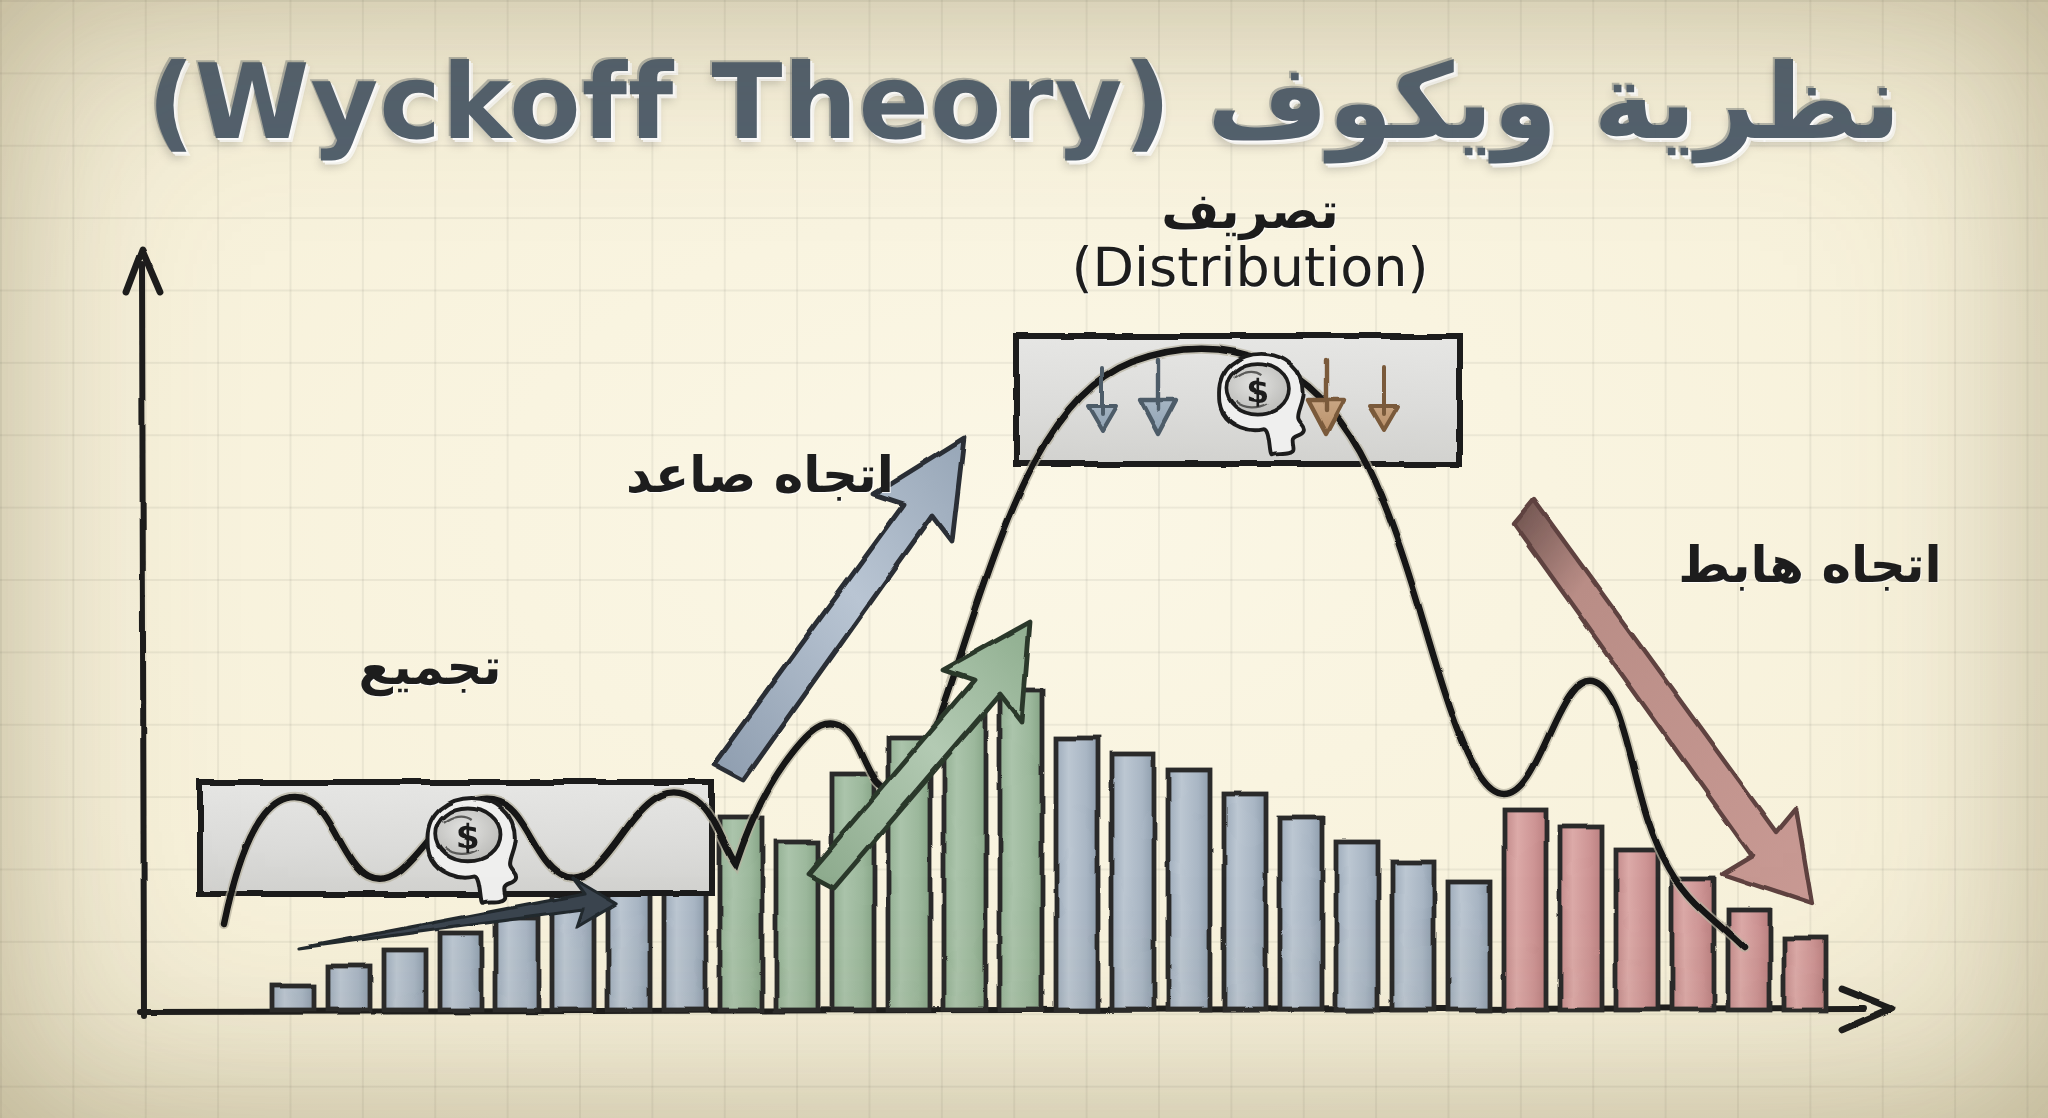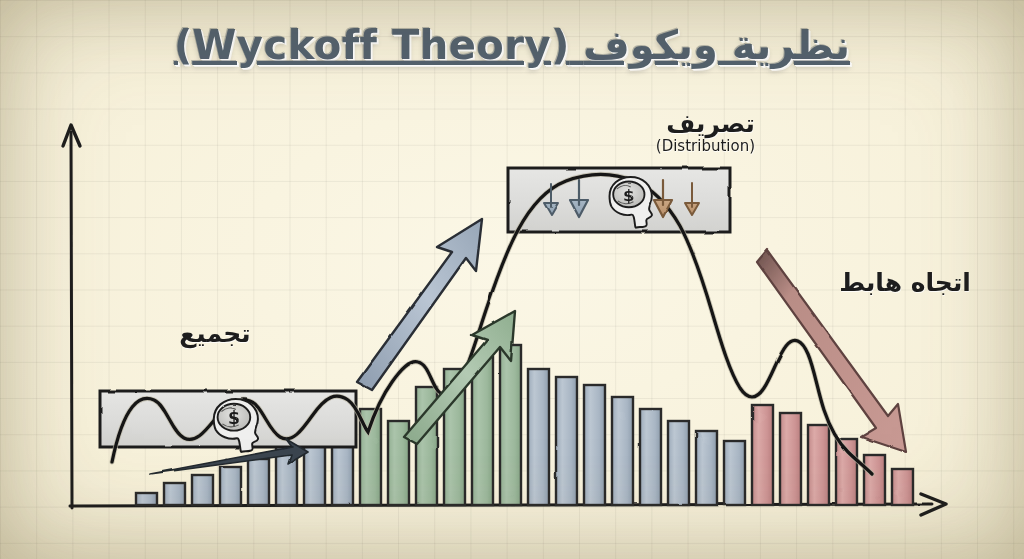--- a/index.html
+++ b/index.html
@@ -24,42 +24,41 @@
   }
   svg.board{position:absolute;left:0;top:0;width:1024px;height:559px;overflow:visible;}
 
   
   .title-wrap{
     position:absolute;left:0;top:22px;width:1024px;text-align:center;
     pointer-events:none;
   }
   .title{
     display:inline-block;
-    font-size:40px;font-weight:bold;
+    font-size:52px;font-weight:bold;
     color:#53616e;
     letter-spacing:.5px;
     text-shadow:
       1px 1px 0 #ffffff, 2px 2px 0 rgba(255,255,255,.75),
       -1px -1px 0 rgba(70,80,90,.35), 0 3px 5px rgba(60,60,60,.25);
     direction:rtl;
-    text-decoration:underline;
   }
 
   
   .lbl{
     position:absolute;text-align:center;color:#1d1d1d;
     line-height:1.12;pointer-events:none;
     text-shadow:0.5px 0.5px 0 rgba(255,255,255,.8);
   }
   .lbl .ar{display:block;font-size:25px;font-weight:bold;direction:rtl;}
-  .lbl .en{display:block;font-size:15px;font-weight:normal;}
+  .lbl .en{display:block;font-size:27px;font-weight:normal;}
 
   #label-accumulation{left:90px;top:320px;width:250px;}
   #label-markup{left:285px;top:224px;width:190px;}
-  #label-distribution{left:495px;top:110px;width:260px;text-align:right;}
+  #label-distribution{left:495px;top:92px;width:260px;}
   #label-markdown{left:805px;top:269px;width:200px;}
 </style>
 </head>
 <body>
 
 <div id="stage">
 
   <svg class="board" viewBox="0 0 1024 559">
     <defs>
       <linearGradient id="gGreen" x1="0" y1="0" x2="1" y2="0">
@@ -270,20 +269,21 @@
 
   <div class="title-wrap">
     <span class="title"><span>نظرية ويكوف</span> <span>(Wyckoff Theory)</span></span>
   </div>
 
   <div class="lbl" id="label-accumulation">
     <span class="ar">تجميع</span>
   </div>
 
   <div class="lbl" id="label-markup">
+    <span class="ar">اتجاه صاعد</span>
   </div>
 
   <div class="lbl" id="label-distribution">
     <span class="ar">تصريف</span>
     <span class="en">(Distribution)</span>
   </div>
 
   <div class="lbl" id="label-markdown">
     <span class="ar">اتجاه هابط</span>
   </div>

